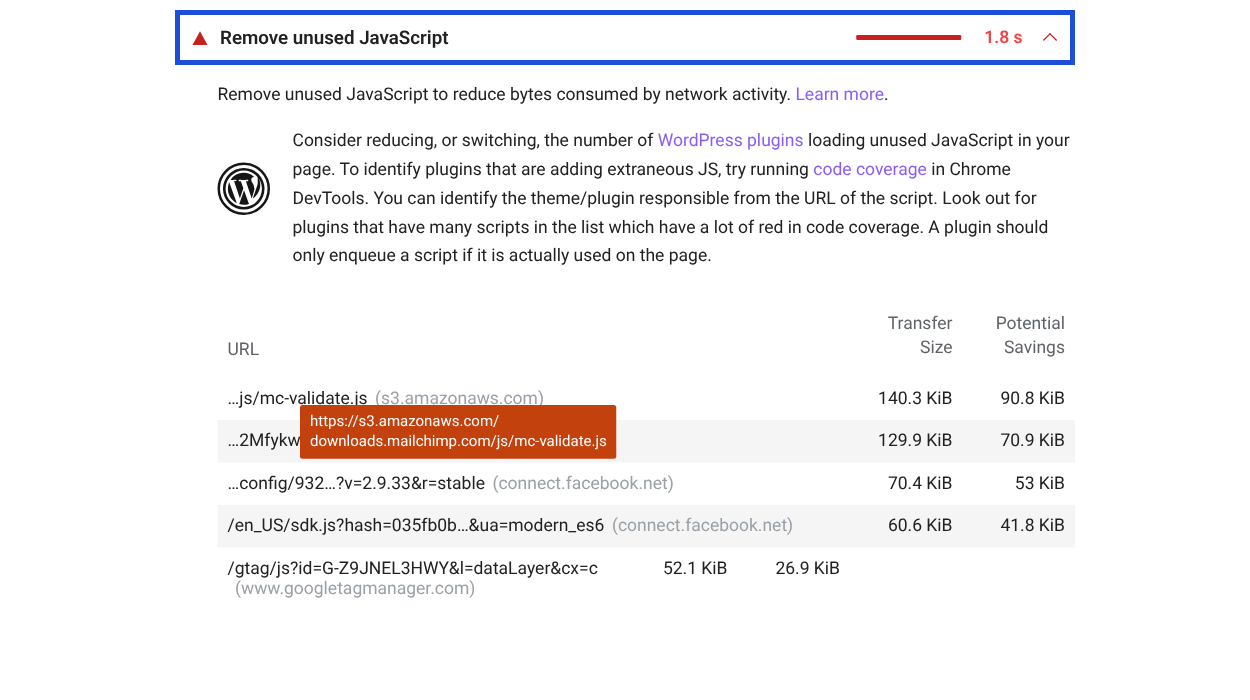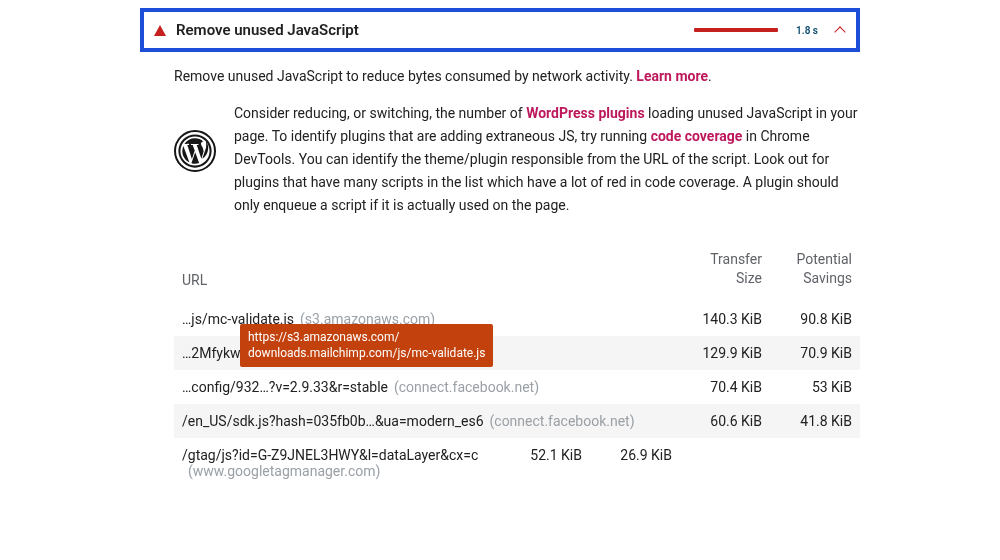--- a/index.html
+++ b/index.html
@@ -36,38 +36,38 @@
     color: #212121;
   }
   .bar {
     width: 84px;
     height: 4px;
     background: #c5221f;
     border-radius: 1px;
     margin-right: 8px;
   }
   .time {
-    color: #0c4a6e;
+    color: #ef4444;
     font-weight: 600;
-    font-size: 10px;
+    font-size: 14px;
     margin-right: 8px;
   }
   .chev {
     width: 8px; height: 8px;
     border-right: 1.5px solid #c5221f;
     border-bottom: 1.5px solid #c5221f;
     transform: rotate(-135deg);
     margin-top: 3px;
   }
   .desc {
     margin: 16px 0 18px 34px;
     font-size: 14px;
     color: #212121;
   }
-  .link { color: #be185d; text-decoration: none; cursor: pointer; font-weight: bold; }
+  .link { color: #8b5cf6; text-decoration: none; cursor: pointer; }
   .wp-row {
     display: flex;
     align-items: flex-start;
     gap: 18px;
     margin-left: 34px;
     margin-right: 1px;
     margin-bottom: 24px;
   }
   .wp-logo {
     width: 42px; height: 42px;

